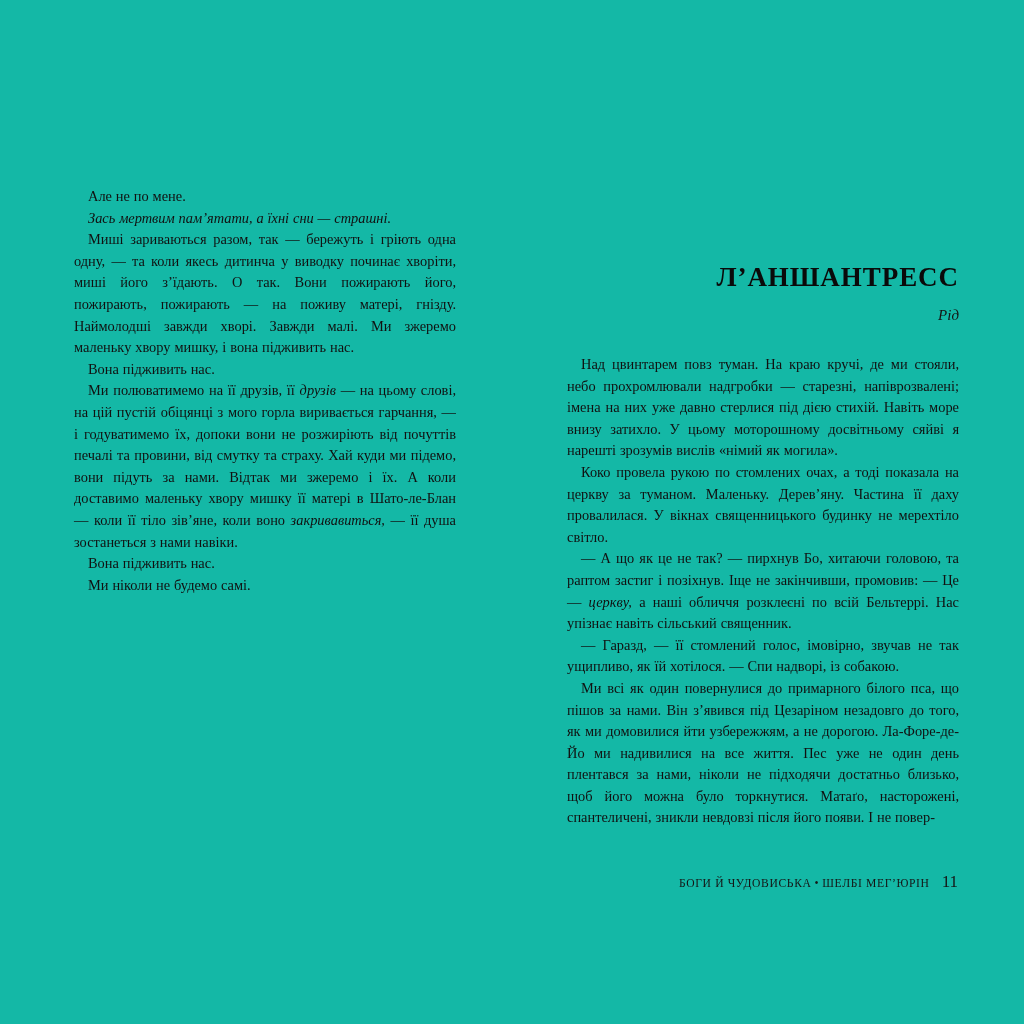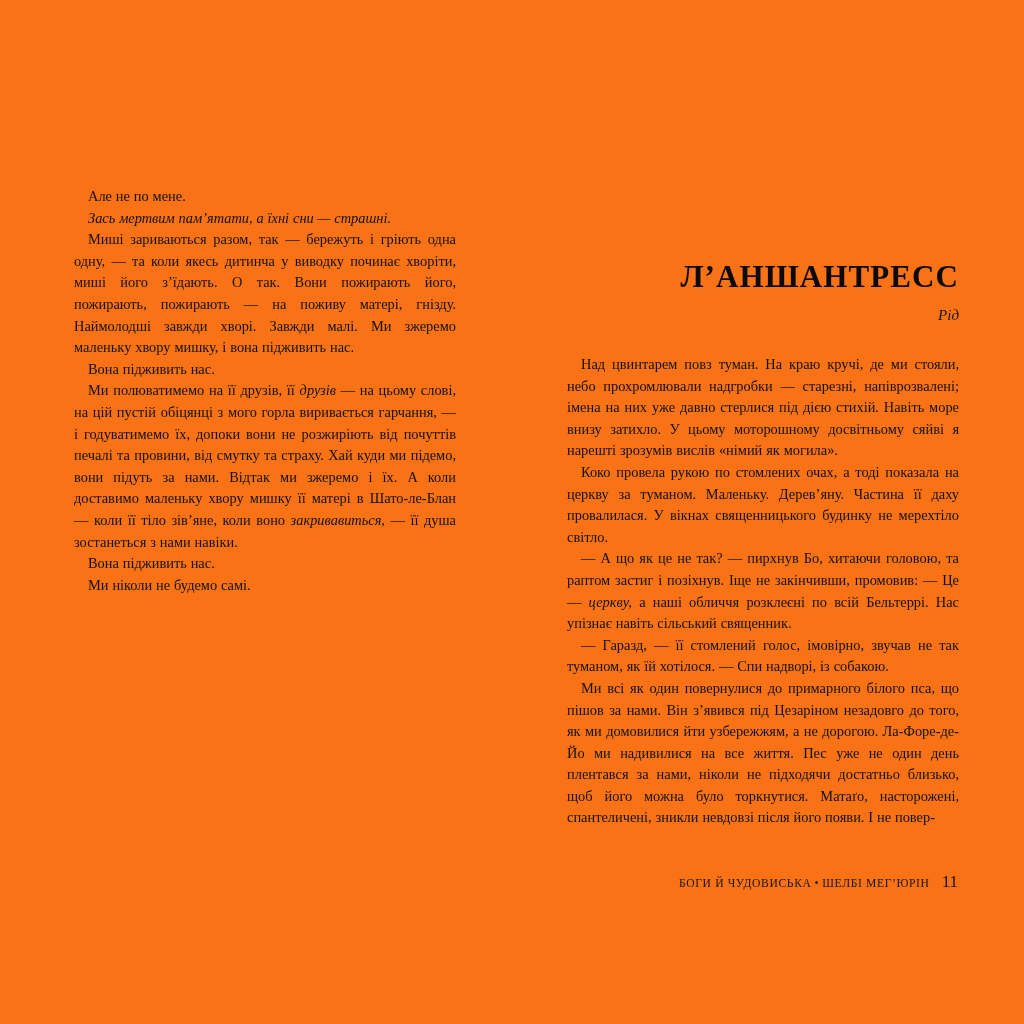--- a/index.html
+++ b/index.html
@@ -5,21 +5,21 @@
 <style>
   html, body {
     margin: 0;
     padding: 0;
     background: #ffffff;
   }
   .page {
     position: relative;
     width: 1024px;
     height: 1024px;
-    background: #f97316;
+    background: #14b8a6;
     overflow: hidden;
     font-family: "Liberation Serif", "DejaVu Serif", serif;
     color: #111111;
     -webkit-font-smoothing: antialiased;
   }
 
   
   .left-page {
     position: absolute;
     left: 74px;
@@ -42,21 +42,21 @@
     hyphens: manual;
     word-spacing: 0.02em;
   }
   .para em { font-style: italic; }
   .para.italic-line { font-style: italic; }
 
   
   .chapter-title {
     margin: 0;
     text-align: right;
-    font-size: 31px;
+    font-size: 27px;
     line-height: 30px;
     letter-spacing: 0.035em;
     font-weight: 700;
     font-family: "Liberation Serif", "DejaVu Serif", serif;
     color: #0a0a0a;
   }
   .chapter-subtitle {
     margin: 14px 0 8px 0;
     text-align: right;
     font-size: 15px;
@@ -108,21 +108,21 @@
   </div>
 
   <div class="right-page">
     <h1 class="chapter-title">Л’АНШАНТРЕСС</h1>
     <div class="chapter-subtitle">Рід</div>
 
     <div class="chapter-body">
       <p class="para">Над цвинтарем повз туман. На краю кручі, де ми стояли, небо прохромлювали надгробки — старезні, напіврозвалені; імена на них уже давно стерлися під дією стихій. Навіть море внизу затихло. У цьому моторошному досвітньому сяйві я нарешті зрозумів вислів «німий як могила».</p>
       <p class="para">Коко провела рукою по стомлених очах, а тоді показала на церкву за туманом. Маленьку. Дерев’яну. Частина її даху провалилася. У вікнах священницького будинку не мерехтіло світло.</p>
       <p class="para">— А що як це не так? — пирхнув Бо, хитаючи головою, та раптом застиг і позіхнув. Іще не закінчивши, промовив: — Це — <em>церкву,</em> а наші обличчя розклеєні по всій Бельтеррі. Нас упізнає навіть сільський священник.</p>
-      <p class="para">— Гаразд, — її стомлений голос, імовірно, звучав не так туманом, як їй хотілося. — Спи надворі, із собакою.</p>
+      <p class="para">— Гаразд, — її стомлений голос, імовірно, звучав не так ущипливо, як їй хотілося. — Спи надворі, із собакою.</p>
       <p class="para">Ми всі як один повернулися до примарного білого пса, що пішов за нами. Він з’явився під Цезаріном незадовго до того, як ми домовилися йти узбережжям, а не дорогою. Ла-Форе-де-Йо ми надивилися на все життя. Пес уже не один день плентався за нами, ніколи не підходячи достатньо близько, щоб його можна було торкнутися. Матаґо, насторожені, спантеличені, зникли невдовзі після його появи. І не повер-</p>
     </div>
   </div>
 
   <div class="footer">
     <span>
       <span class="footer-title">БОГИ Й ЧУДОВИСЬКА</span><span class="footer-dot">•</span><span class="footer-author">ШЕЛБІ МЕГ’ЮРІН</span>
     </span>
     <span class="footer-page">11</span>
   </div>

